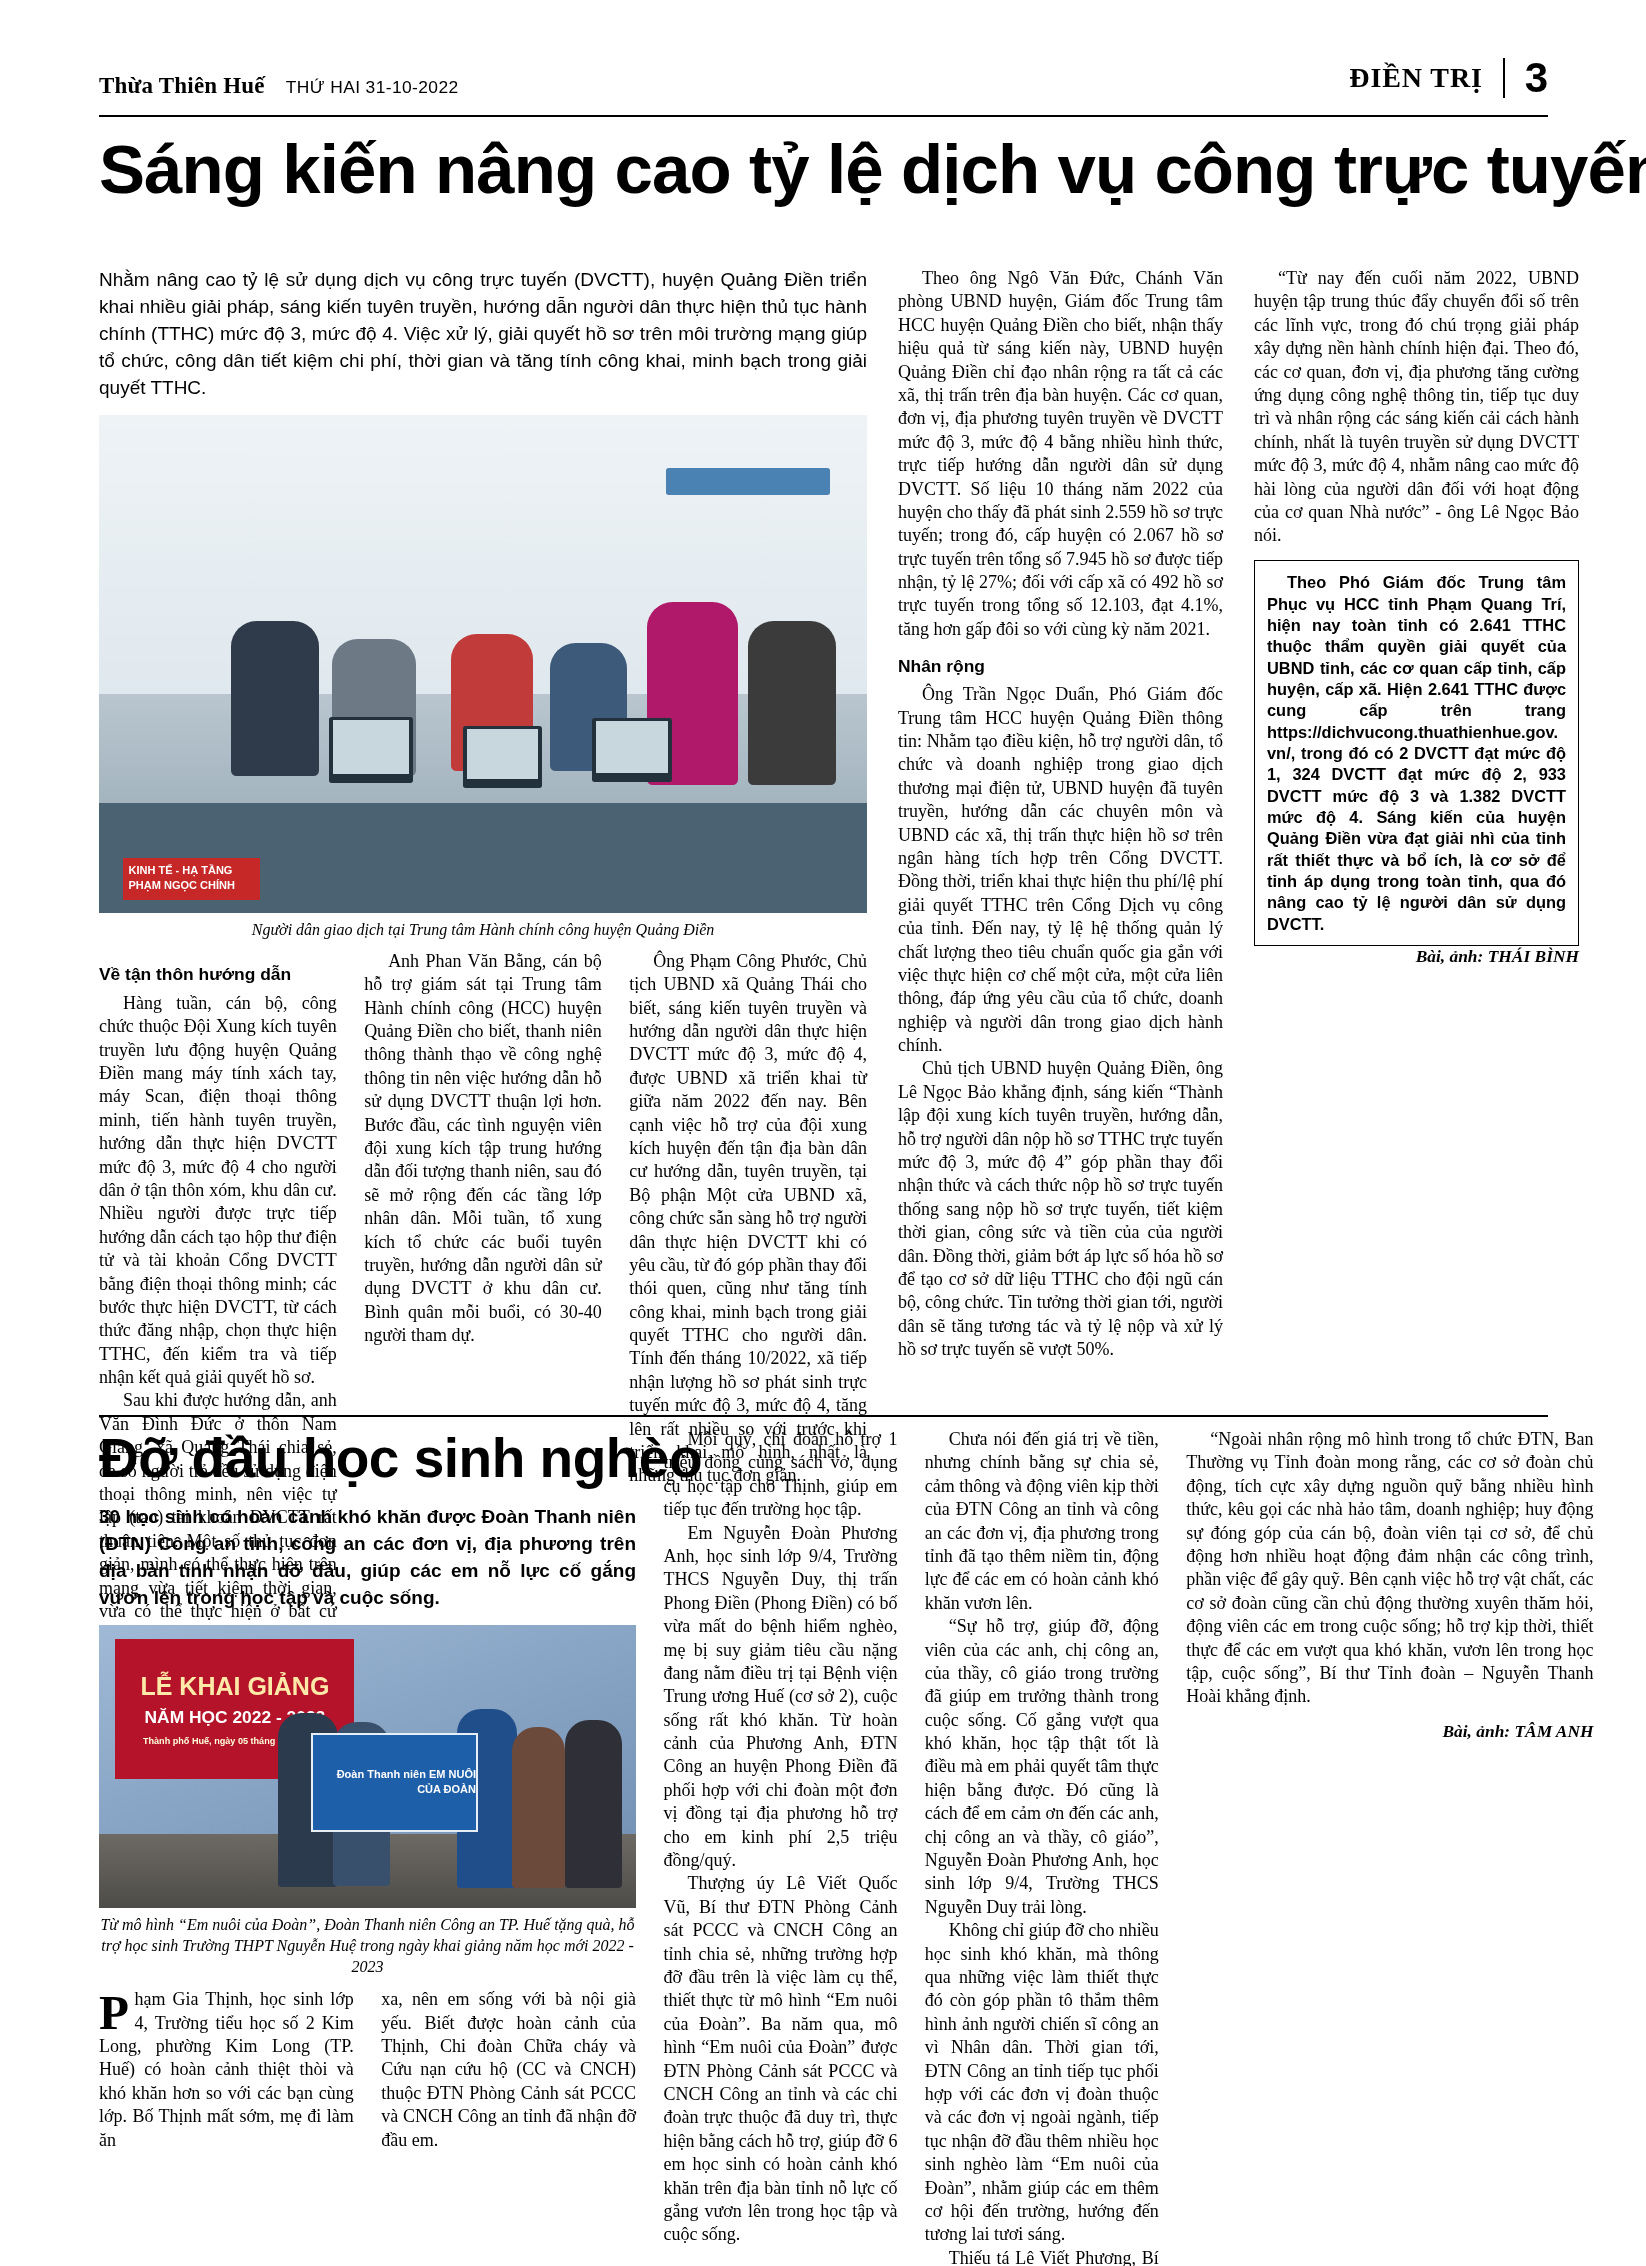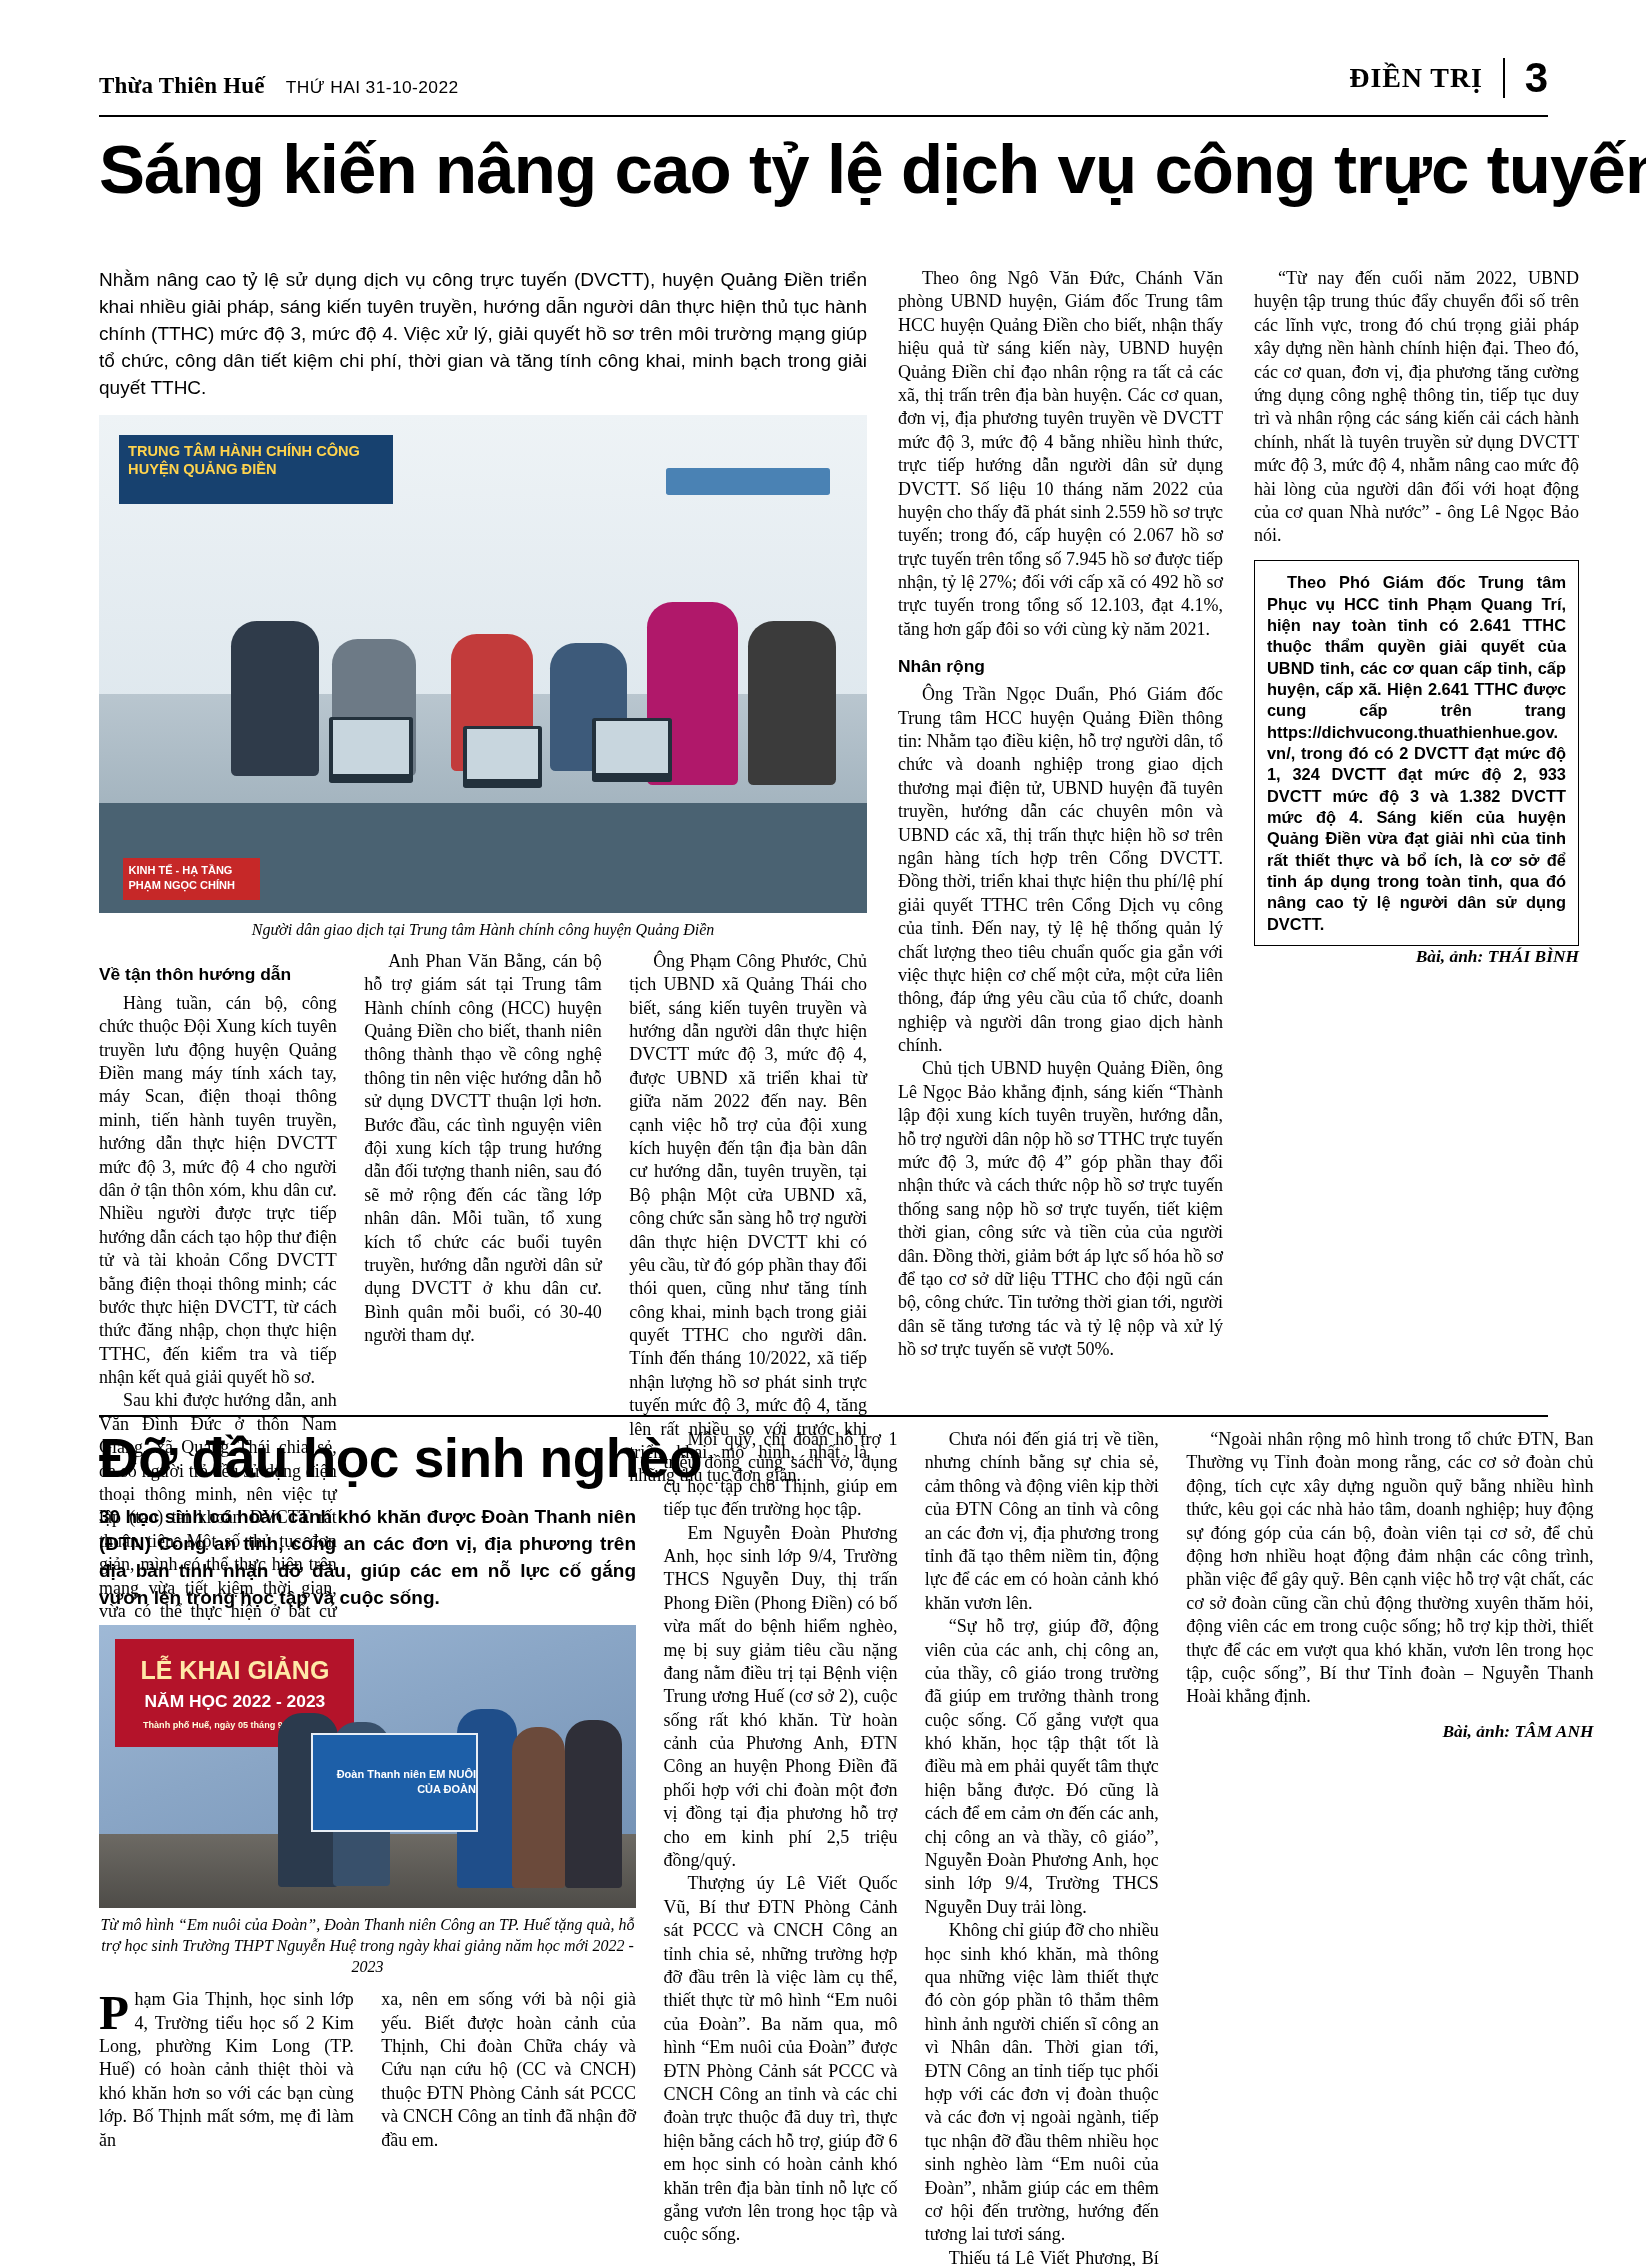--- a/index.html
+++ b/index.html
@@ -282,21 +282,21 @@
   }
   .ph-plaque {
     position: absolute; left: 24px; bottom: 12.8px; width: 137px; height: 42px;
     background: #c62828; color: #fff;
     font-family: "Liberation Sans", sans-serif; font-weight: bold; font-size: 11px;
     padding: 5.5px; box-sizing: border-box; line-height: 1.3;
   }
 
   
   .p2-banner {
-    position: absolute; left: 16.4px; top: 14.6px; width: 239px; height: 108px;
+    position: absolute; left: 16.4px; top: 14.6px; width: 239px; height: 140px;
     background: #b4132a; color: #ffe082;
     font-family: "Liberation Sans", sans-serif; font-weight: bold;
     display: flex; flex-direction: column; align-items: center; justify-content: center;
     text-align: center; line-height: 1.25; padding: 5.5px; box-sizing: border-box;
   }
   .p2-banner .l1 { font-size: 25px; color: #ffe9a8; }
   .p2-banner .l2 { font-size: 17.4px; color: #fff; margin-top: 5.5px; }
   .p2-banner .l3 { font-size: 9.1px; color: #ffd; margin-top: 7.3px; }
   .p2-person { position: absolute; border-radius: 24px 24px 3.7px 3.7px; }
   .p2-board {
@@ -333,24 +333,20 @@
 
   <div class="art1-body">
     <div class="art1-grid">
 
       <div>
         <div class="lead">Nhằm nâng cao tỷ lệ sử dụng dịch vụ công trực tuyến (DVCTT), huyện Quảng Điền triển khai nhiều giải pháp, sáng kiến tuyên truyền, hướng dẫn người dân thực hiện thủ tục hành chính (TTHC) mức độ 3, mức độ 4. Việc xử lý, giải quyết hồ sơ trên môi trường mạng giúp tổ chức, công dân tiết kiệm chi phí, thời gian và tăng tính công khai, minh bạch trong giải quyết TTHC.</div>
 
         <div class="photo-block">
           <div class="photo">
             <div class="ph-wall"></div>
-            <div class="ph-banner">
-              <span>TRUNG TÂM HÀNH CHÍNH CÔNG</span>
-              <span>HUYỆN QUẢNG ĐIỀN</span>
-            </div>
             <div class="ph-signline"></div>
             <div class="ph-desk"></div>
             <div class="ph-counter"></div>
 
             <div class="ph-person" style="left:132px;top:206px;width:88px;height:155px;background:#2f3b4a;"></div>
             <div class="ph-person" style="left:233px;top:224px;width:84px;height:137px;background:#6d7a86;"></div>
             <div class="ph-person" style="left:352px;top:219px;width:82px;height:137px;background:#c23b3b;"></div>
             <div class="ph-person" style="left:451px;top:228px;width:77px;height:128px;background:#3d5a7a;"></div>
             <div class="ph-person" style="left:548px;top:187px;width:91px;height:183px;background:#b0186a;"></div>
             <div class="ph-person" style="left:649px;top:206px;width:88px;height:164px;background:#3b3b3b;"></div>

